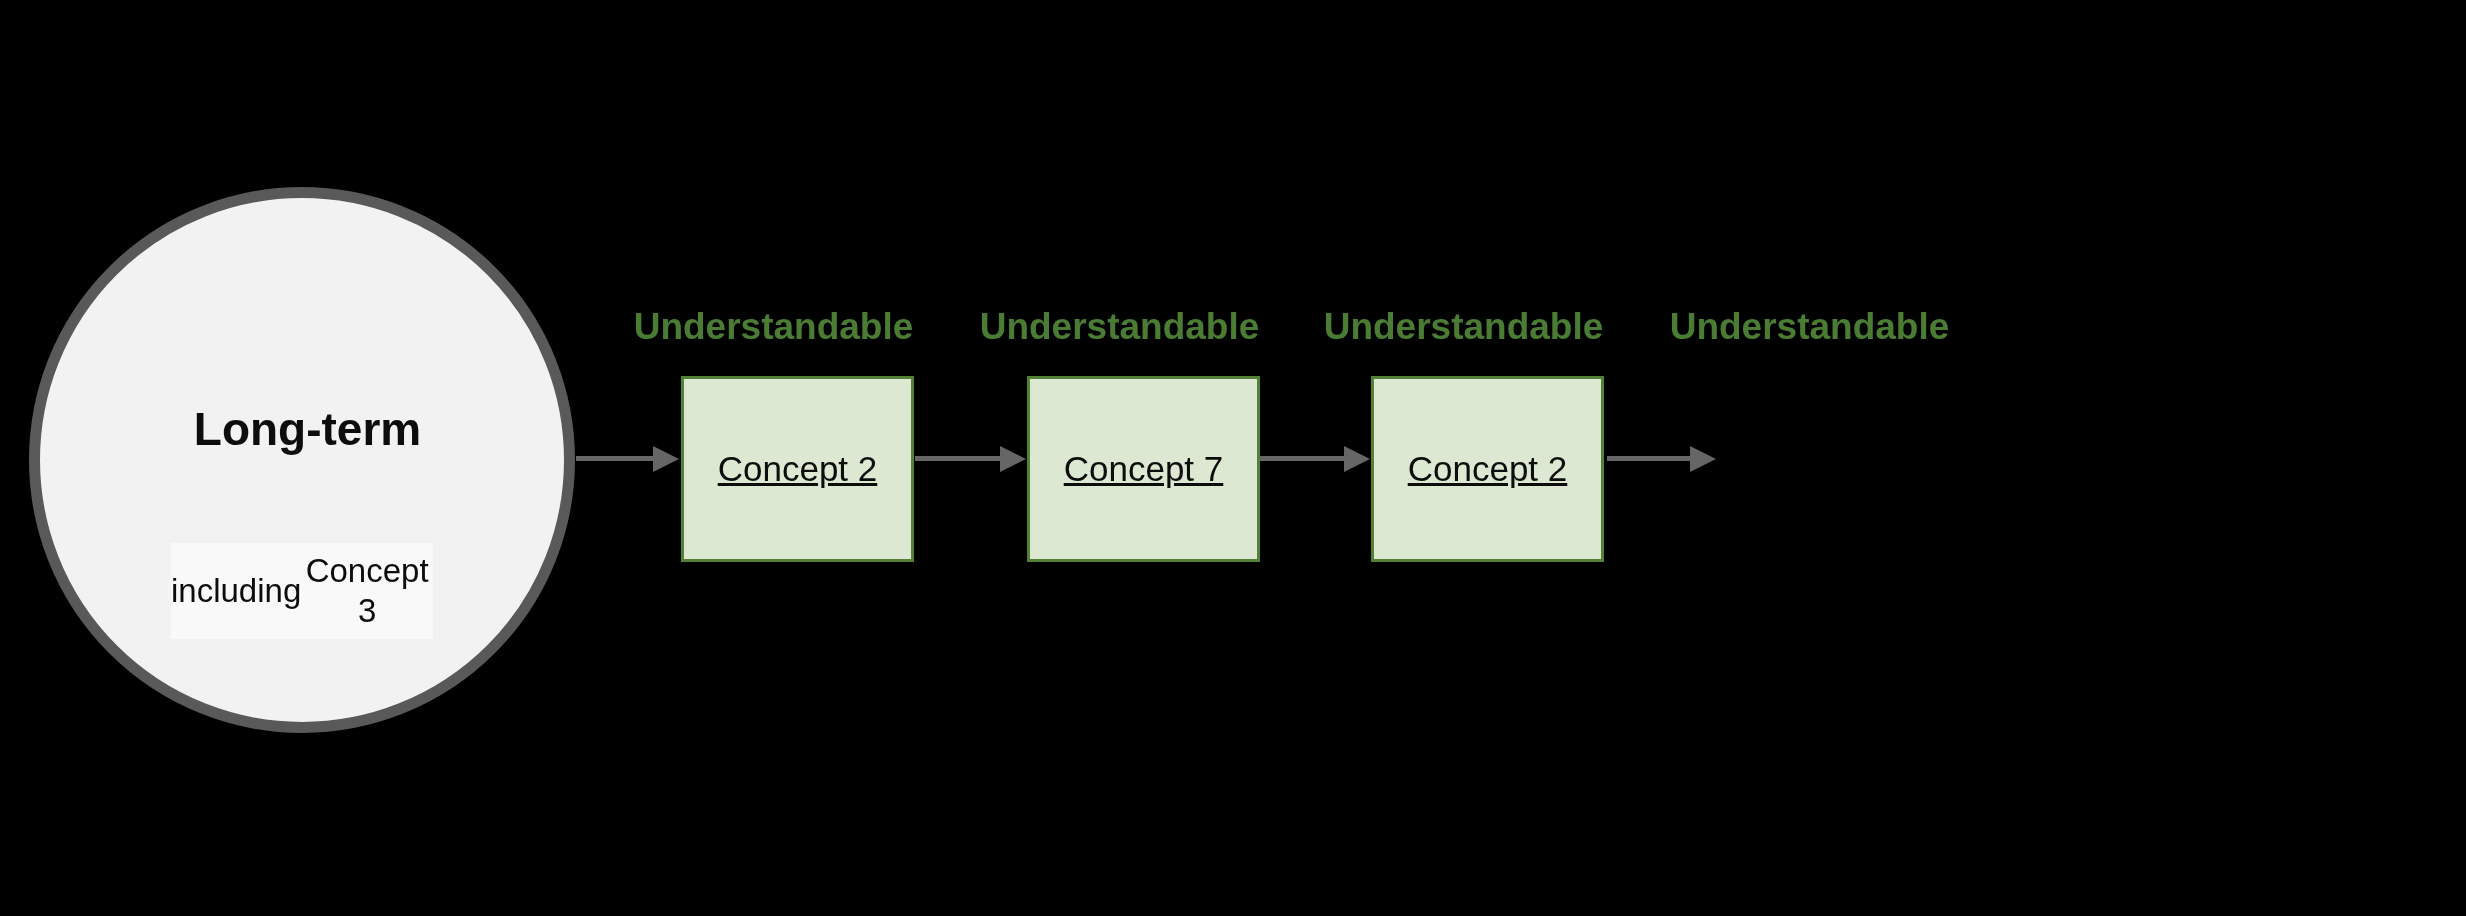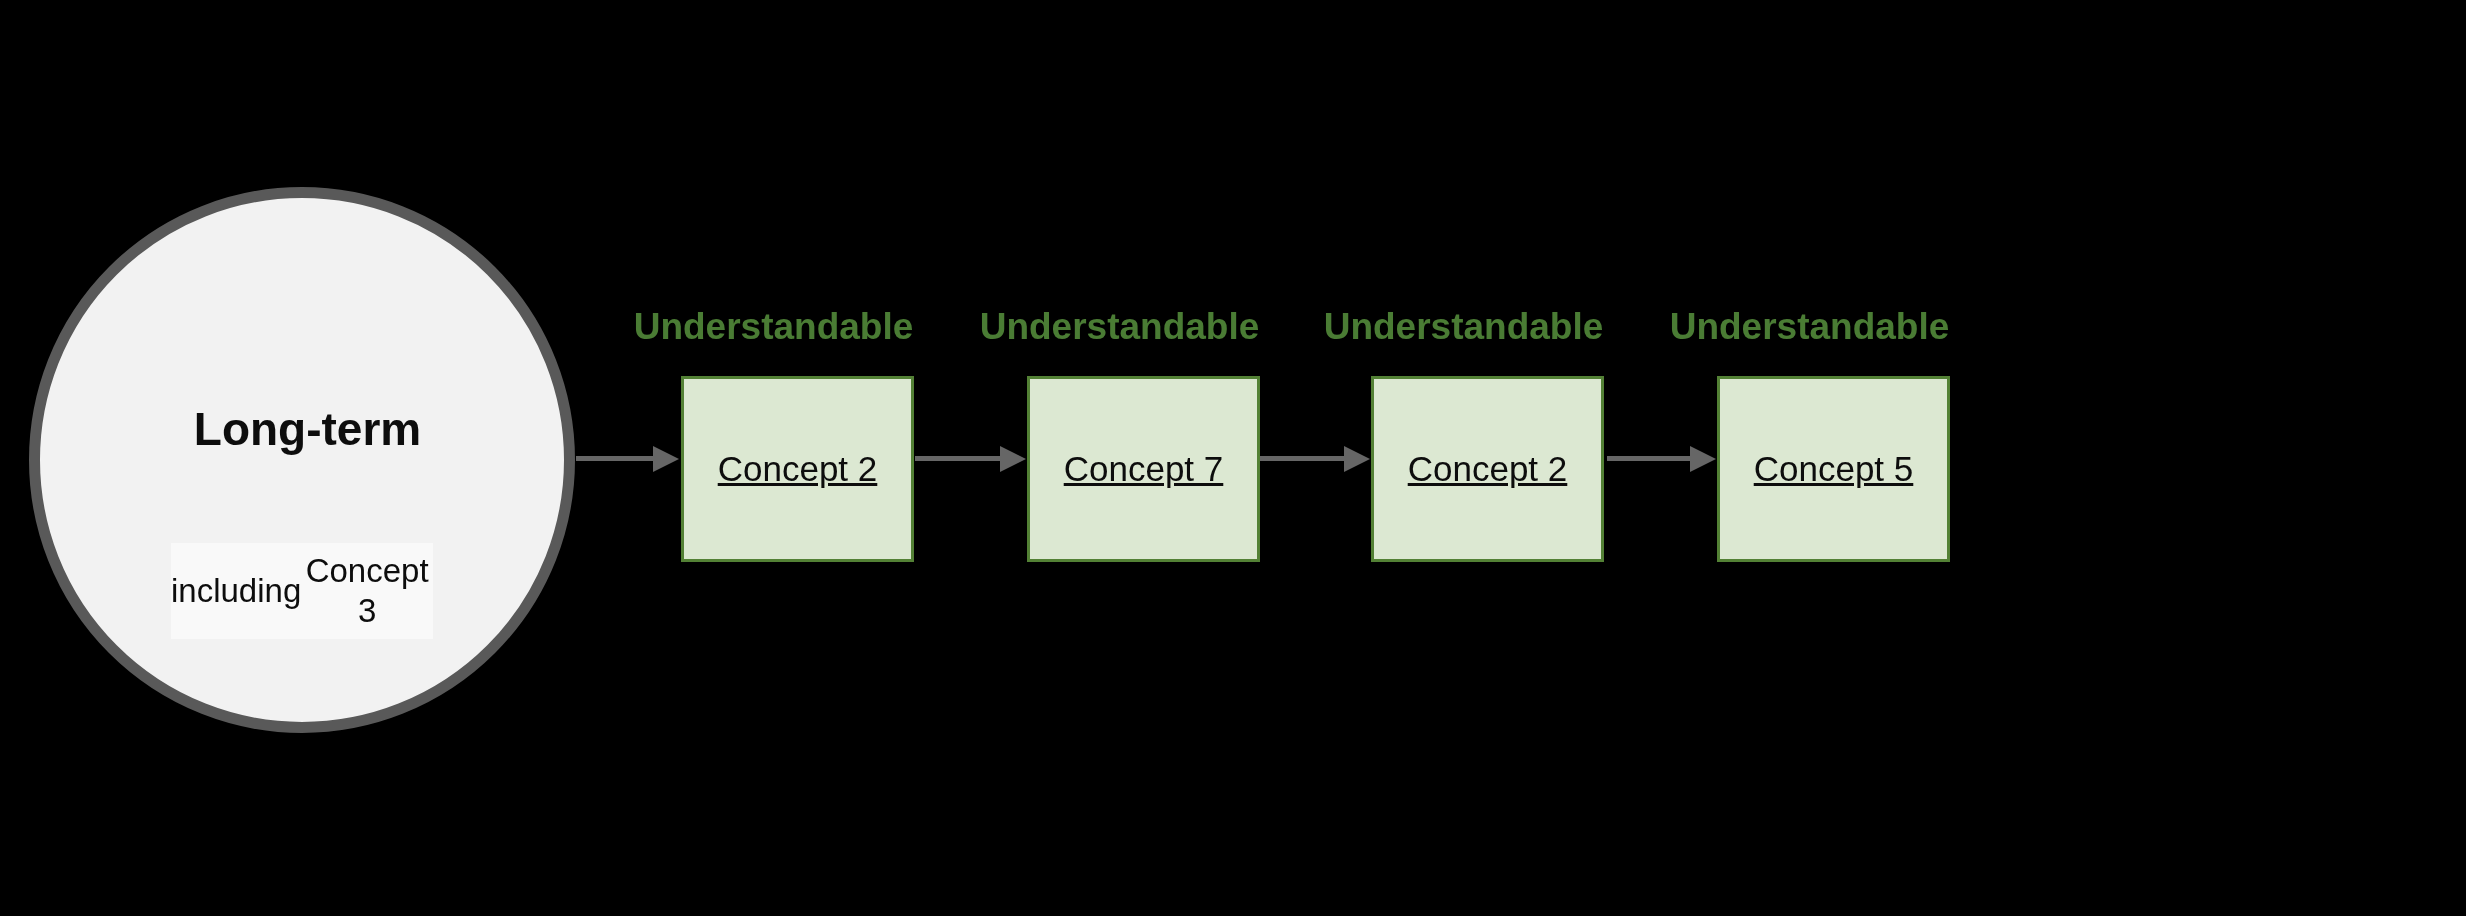--- a/index.html
+++ b/index.html
@@ -154,16 +154,15 @@
   <div class="step step-3">
     <div class="step-tag">Understandable</div>
     <div class="step-box">Concept 7</div>
   </div>
   <div class="step step-4">
     <div class="step-tag">Understandable</div>
     <div class="step-box">Concept 2</div>
   </div>
   <div class="step step-5">
     <div class="step-tag">Understandable</div>
-    <div class="step-box">Concept 5</div>
   </div>
 
 </div>
 
 </body></html>

